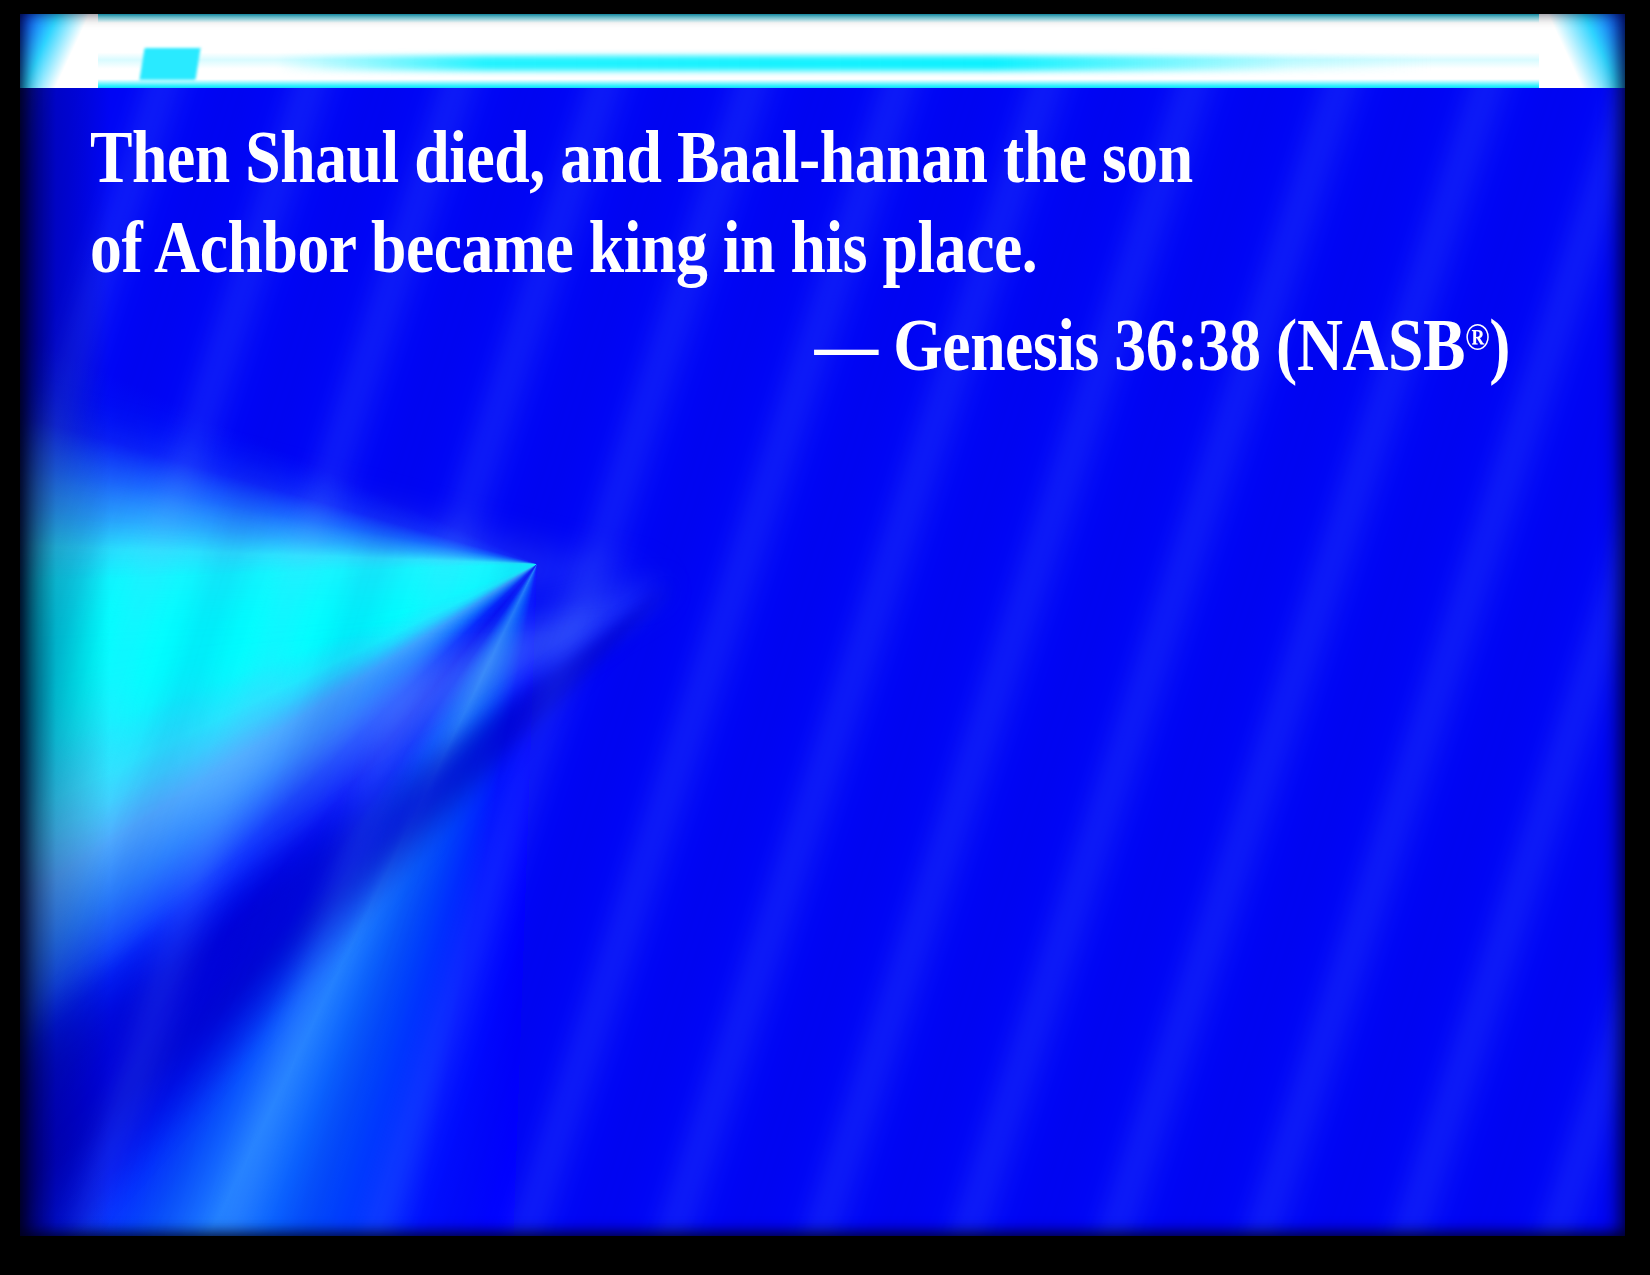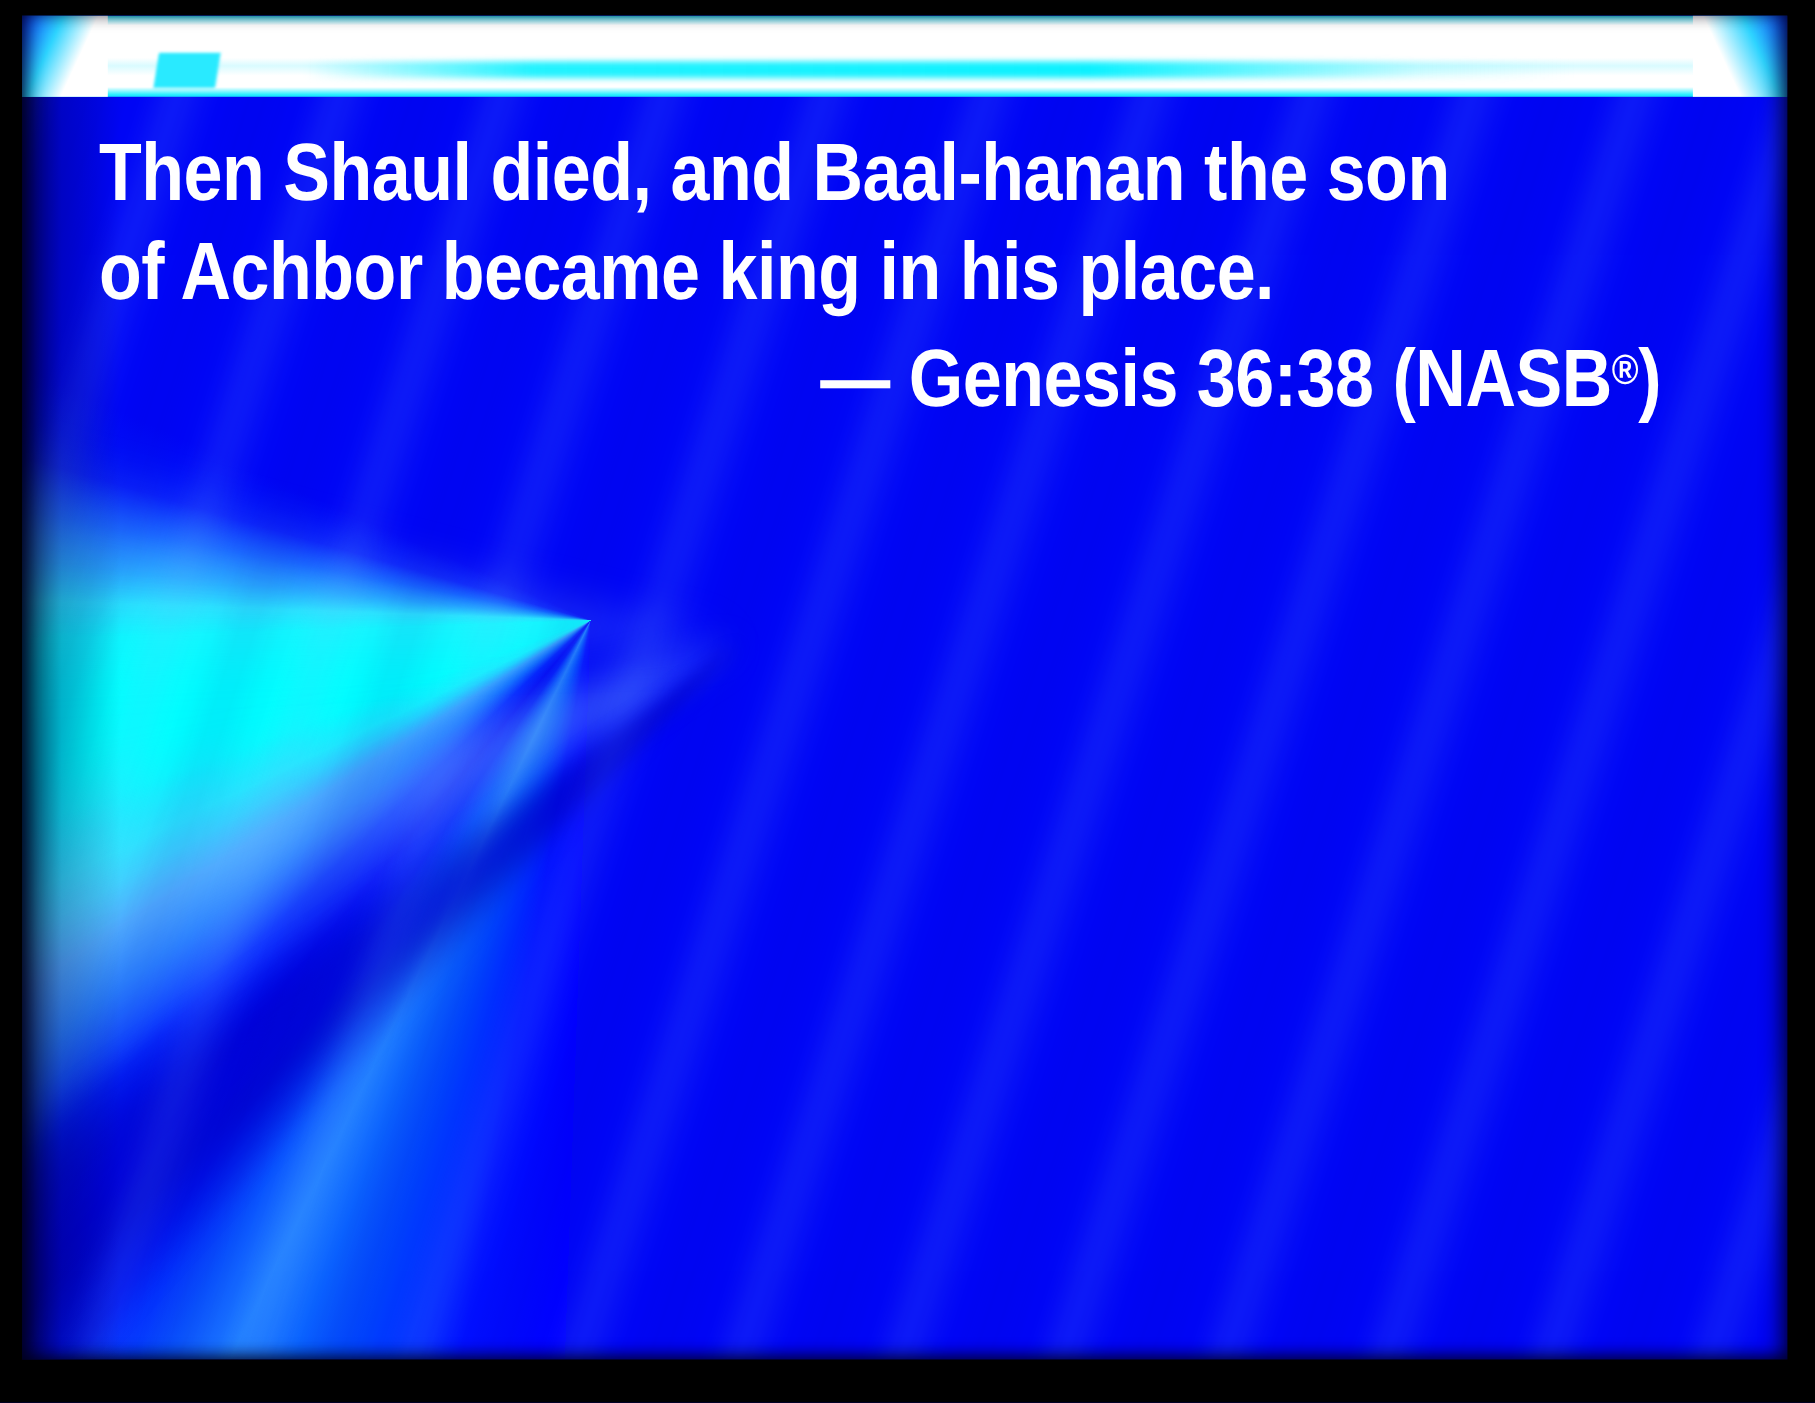--- a/index.html
+++ b/index.html
@@ -7,21 +7,21 @@
     padding: 0;
     background: #000000;
   }
 
   #slide {
     position: relative;
     width: 1650px;
     height: 1275px;
     background: #000000;
     overflow: hidden;
-    font-family: Liberation Sans, sans-serif;
+    font-family: Liberation Serif, serif;
   }
 
   
   #artwork {
     position: absolute;
     left: 20px;
     top: 14px;
     width: 1605px;
     height: 1222px;
     overflow: hidden;

